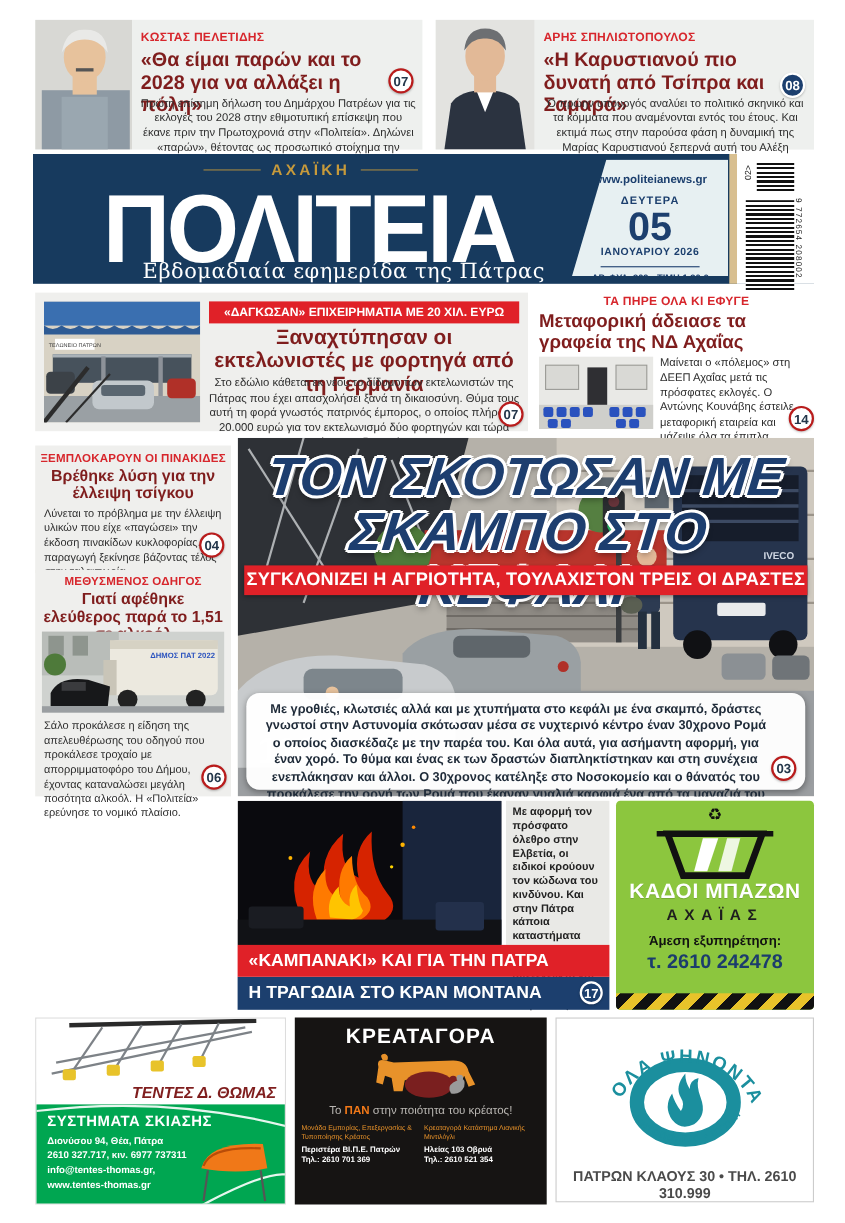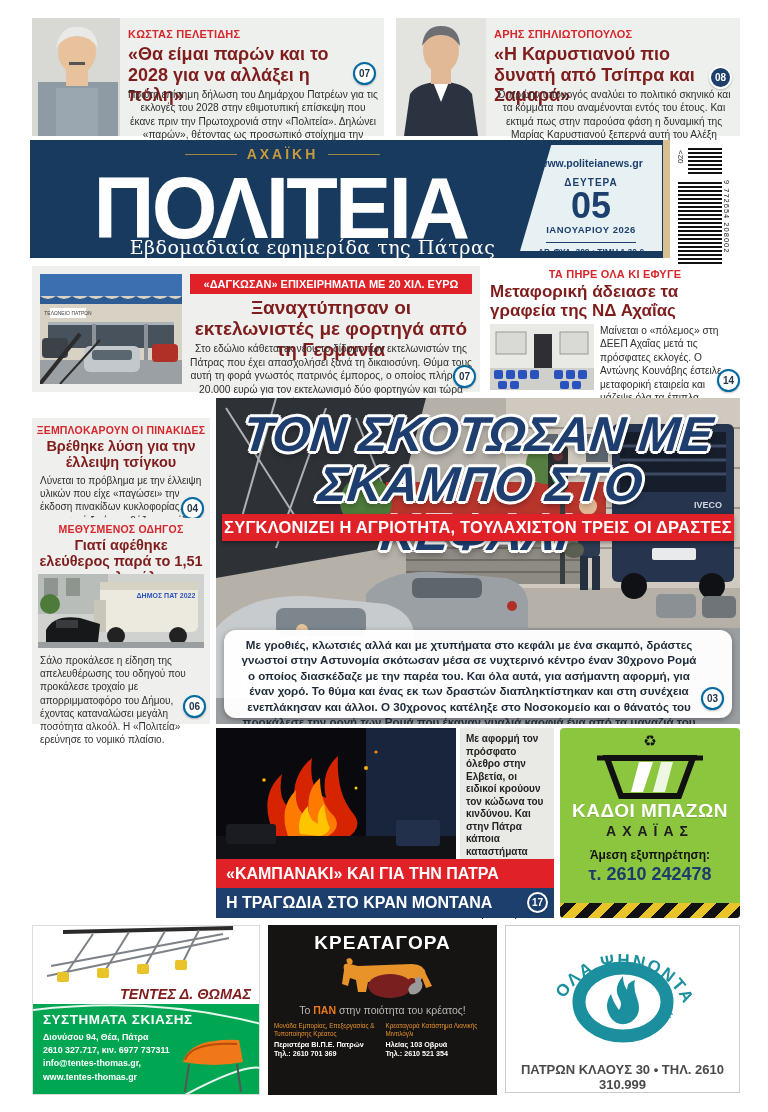--- a/index.html
+++ b/index.html
@@ -1,21 +1,21 @@
 <!DOCTYPE html>
 <html><head>
 <meta charset="utf-8">
 <style>
   html,body{margin:0;padding:0;background:#fff;}
   #page{position:relative;width:768px;height:1112px;background:#fff;overflow:hidden;
         font-family:"Liberation Sans",sans-serif;color:#1a1a1a;}
   .abs{position:absolute;}
   .kicker{color:#d7262c;font-weight:700;font-size:11px;letter-spacing:.2px;}
-  .pnum{width:23px;height:23px;border-radius:50%;border:2px solid #0369a1;background:#fff;
-        color:#23364a;font-weight:700;font-size:10px;display:flex;align-items:center;
+  .pnum{width:23px;height:23px;border-radius:50%;border:2px solid #b91c1c;background:#fff;
+        color:#23364a;font-weight:700;font-size:12px;display:flex;align-items:center;
         justify-content:center;box-shadow:0 1px 2px rgba(0,0,0,.25);box-sizing:border-box;}
   .pnum.dark{background:#1c3f6e;color:#fff;border-color:#fff;}
   .teaser{background:#eef0ee;}
   .graybox{background:#efefed;}
   .bodytext{font-size:10.8px;line-height:1.32;color:#2e2e2e;}
   .hl{font-weight:700;color:#7f1d1d;}
   svg{display:block;}
   
   #masthead{left:30px;top:140px;width:710px;height:118px;background:#173a5e;}
   #mh-logo{left:8px;top:24px;width:505px;text-align:center;color:#fff;font-weight:700;
@@ -149,21 +149,21 @@
             <rect x="20" y="57" width="9" height="8" rx="2"></rect>
           <rect x="70" y="57" width="9" height="8" rx="2"></rect>
             <rect x="82" y="57" width="9" height="8" rx="2"></rect>
         </g>
       </svg>
     </div>
     <div class="abs bodytext" style="left:110px;top:58px;width:140px;font-size:10.2px;">Μαίνεται ο «πόλεμος» στη ΔΕΕΠ Αχαΐας μετά τις πρόσφατες εκλογές. Ο Αντώνης Κουνάβης έστειλε μεταφορική εταιρεία και μάζεψε όλα τα έπιπλα (γραφεία, καρέκλες).</div>
     <div class="abs pnum" style="right:0;bottom:0;">14</div>
   </div>
 
-  <div class="abs graybox" style="left:32px;top:418px;width:178px;height:116px;">
+  <div class="abs graybox" style="left:32px;top:405px;width:178px;height:116px;">
     <div class="abs kicker" style="left:0;top:6px;width:178px;text-align:center;font-size:10.5px;">ΞΕΜΠΛΟΚΑΡΟΥΝ ΟΙ ΠΙΝΑΚΙΔΕΣ</div>
     <div class="abs hl" style="left:6px;top:20px;width:166px;font-size:14.5px;line-height:1.12;text-align:center;">Βρέθηκε λύση για την έλλειψη τσίγκου</div>
     <div class="abs bodytext" style="left:8px;top:56px;width:162px;font-size:10px;">Λύνεται το πρόβλημα με την έλλειψη υλικών που είχε «παγώσει» την έκδοση πινακίδων κυκλοφορίας. Η παραγωγή ξεκίνησε βάζοντας τέλος στην ταλαιπωρία.</div>
     <div class="abs pnum" style="right:6px;bottom:14px;">04</div>
   </div>
 
   <div class="abs graybox" style="left:32px;top:518px;width:178px;height:206px;">
     <div class="abs kicker" style="left:0;top:5px;width:178px;text-align:center;font-size:10.5px;">ΜΕΘΥΣΜΕΝΟΣ ΟΔΗΓΟΣ</div>
     <div class="abs hl" style="left:6px;top:19px;width:166px;font-size:14.5px;line-height:1.12;text-align:center;">Γιατί αφέθηκε ελεύθερος παρά το 1,51 σε αλκοόλ</div>
     <div class="abs" style="left:6px;top:56px;width:166px;height:74px;">

